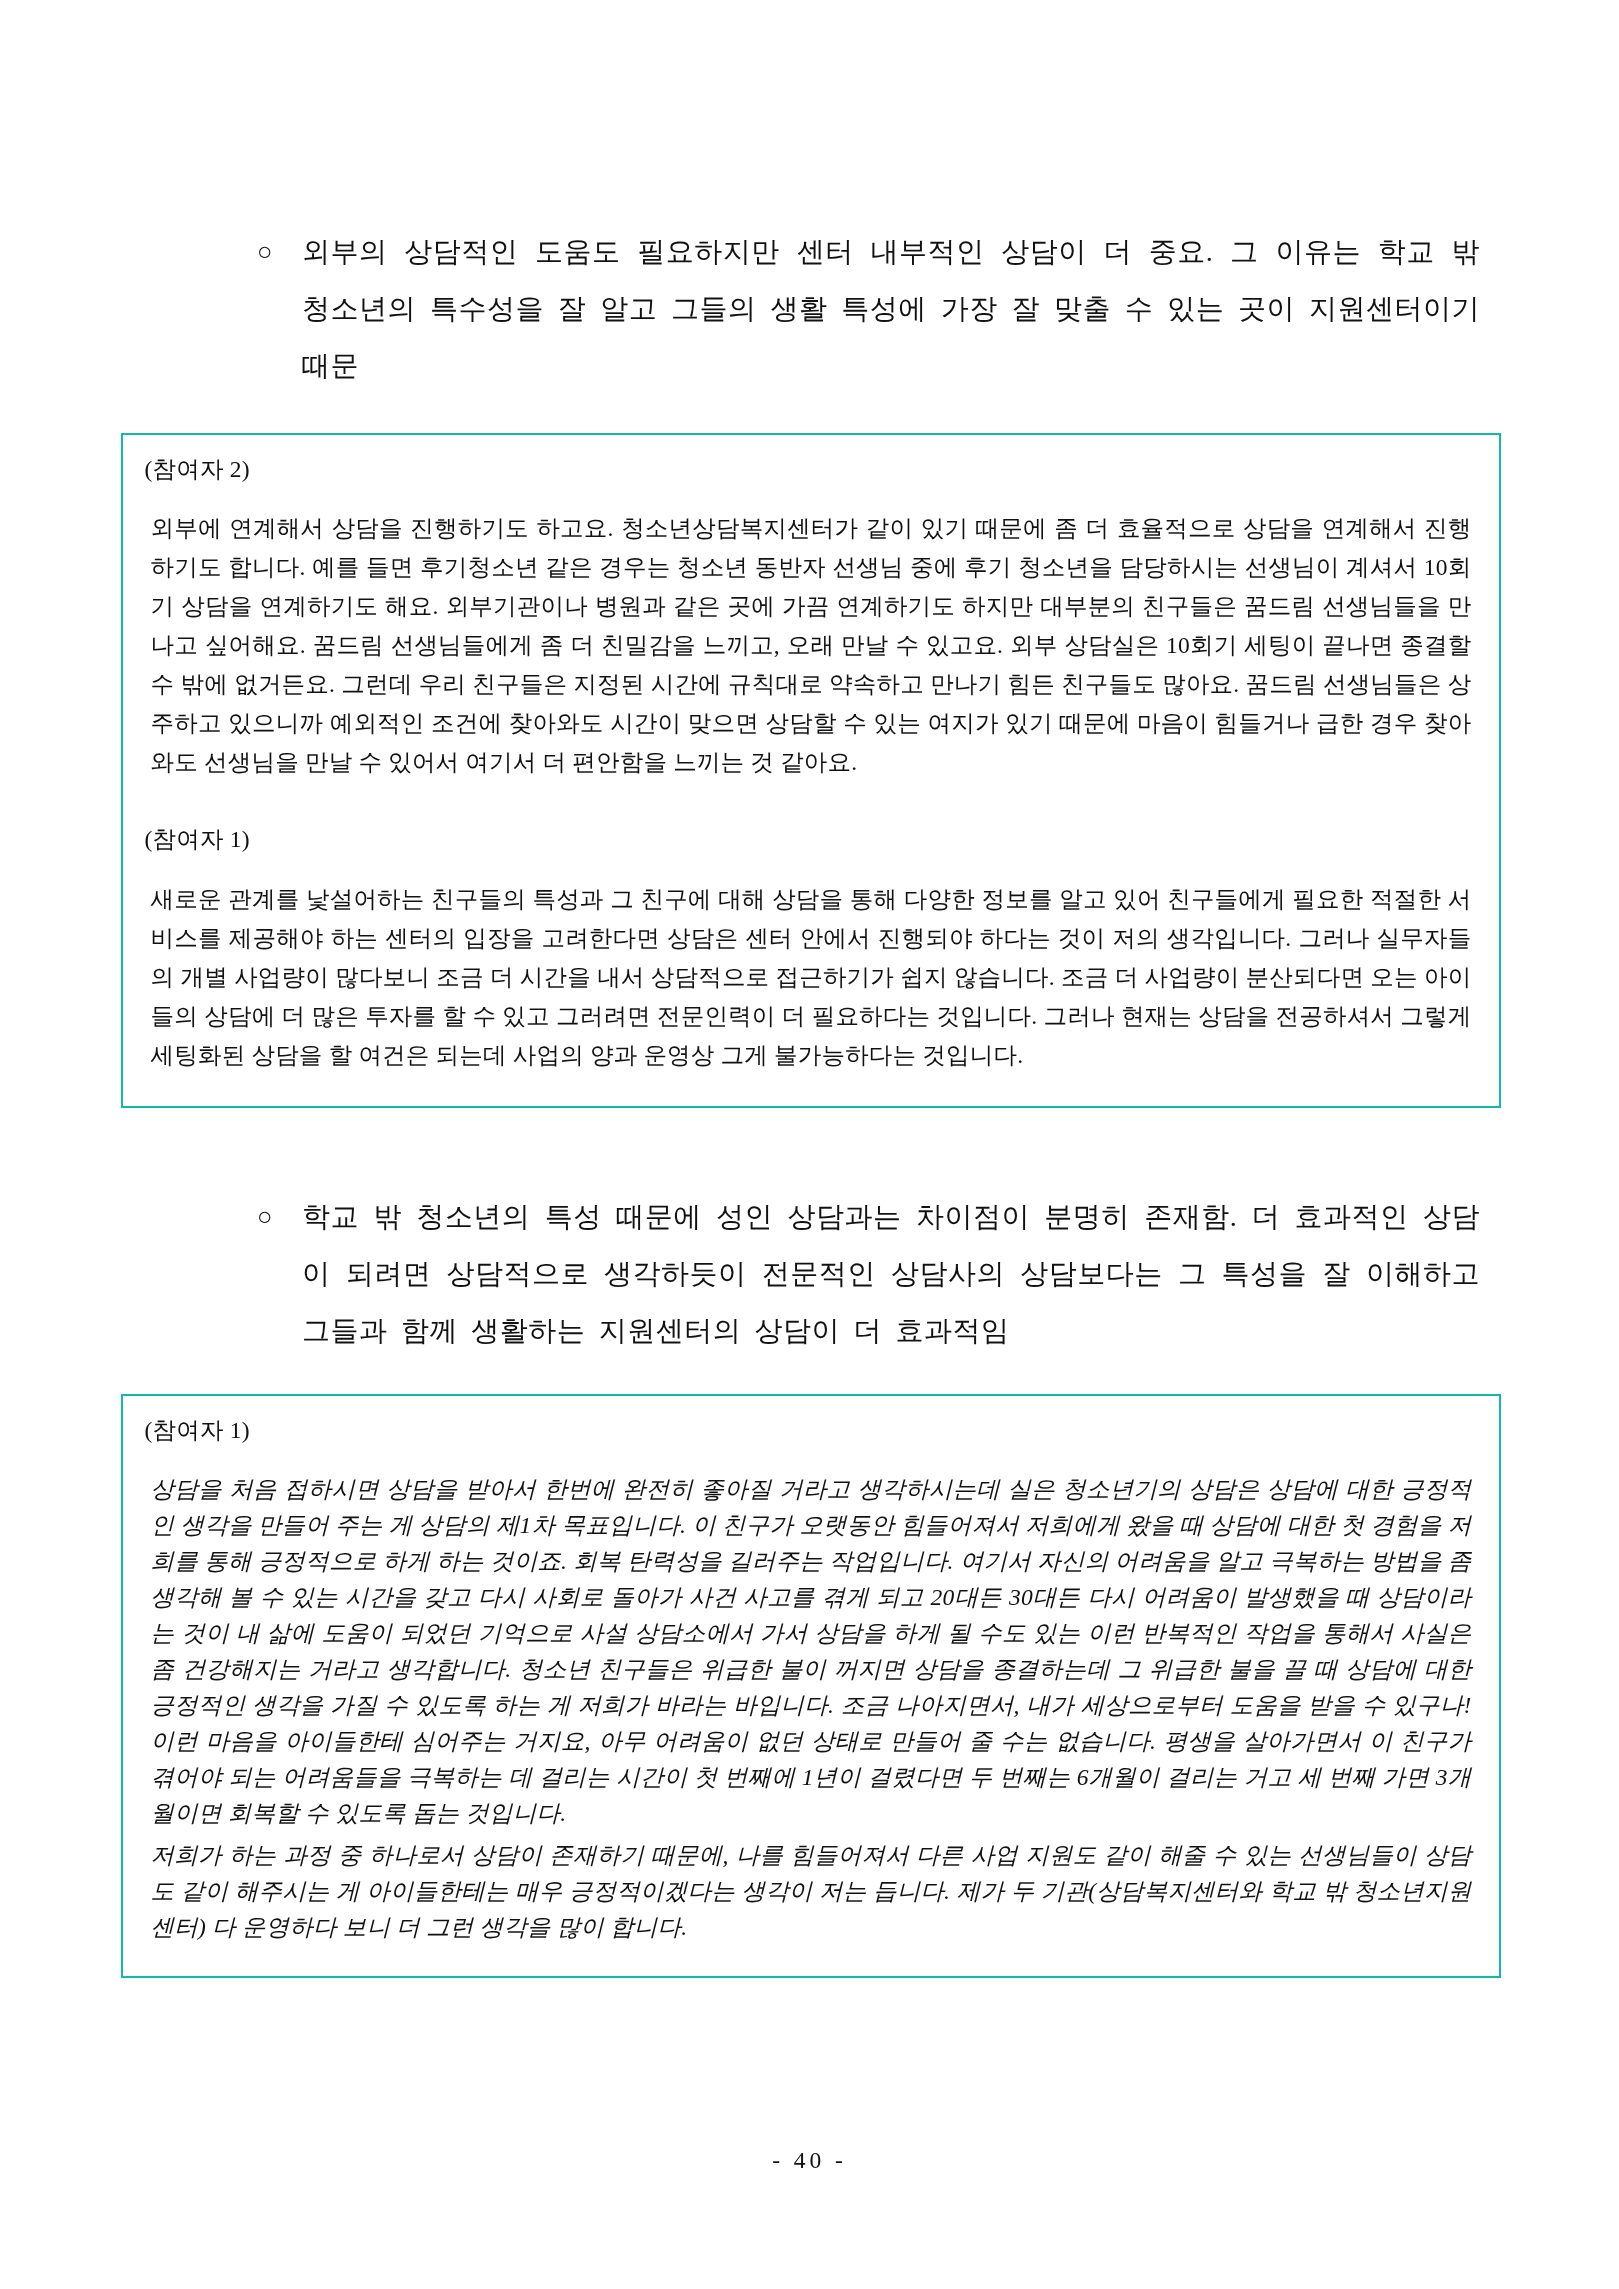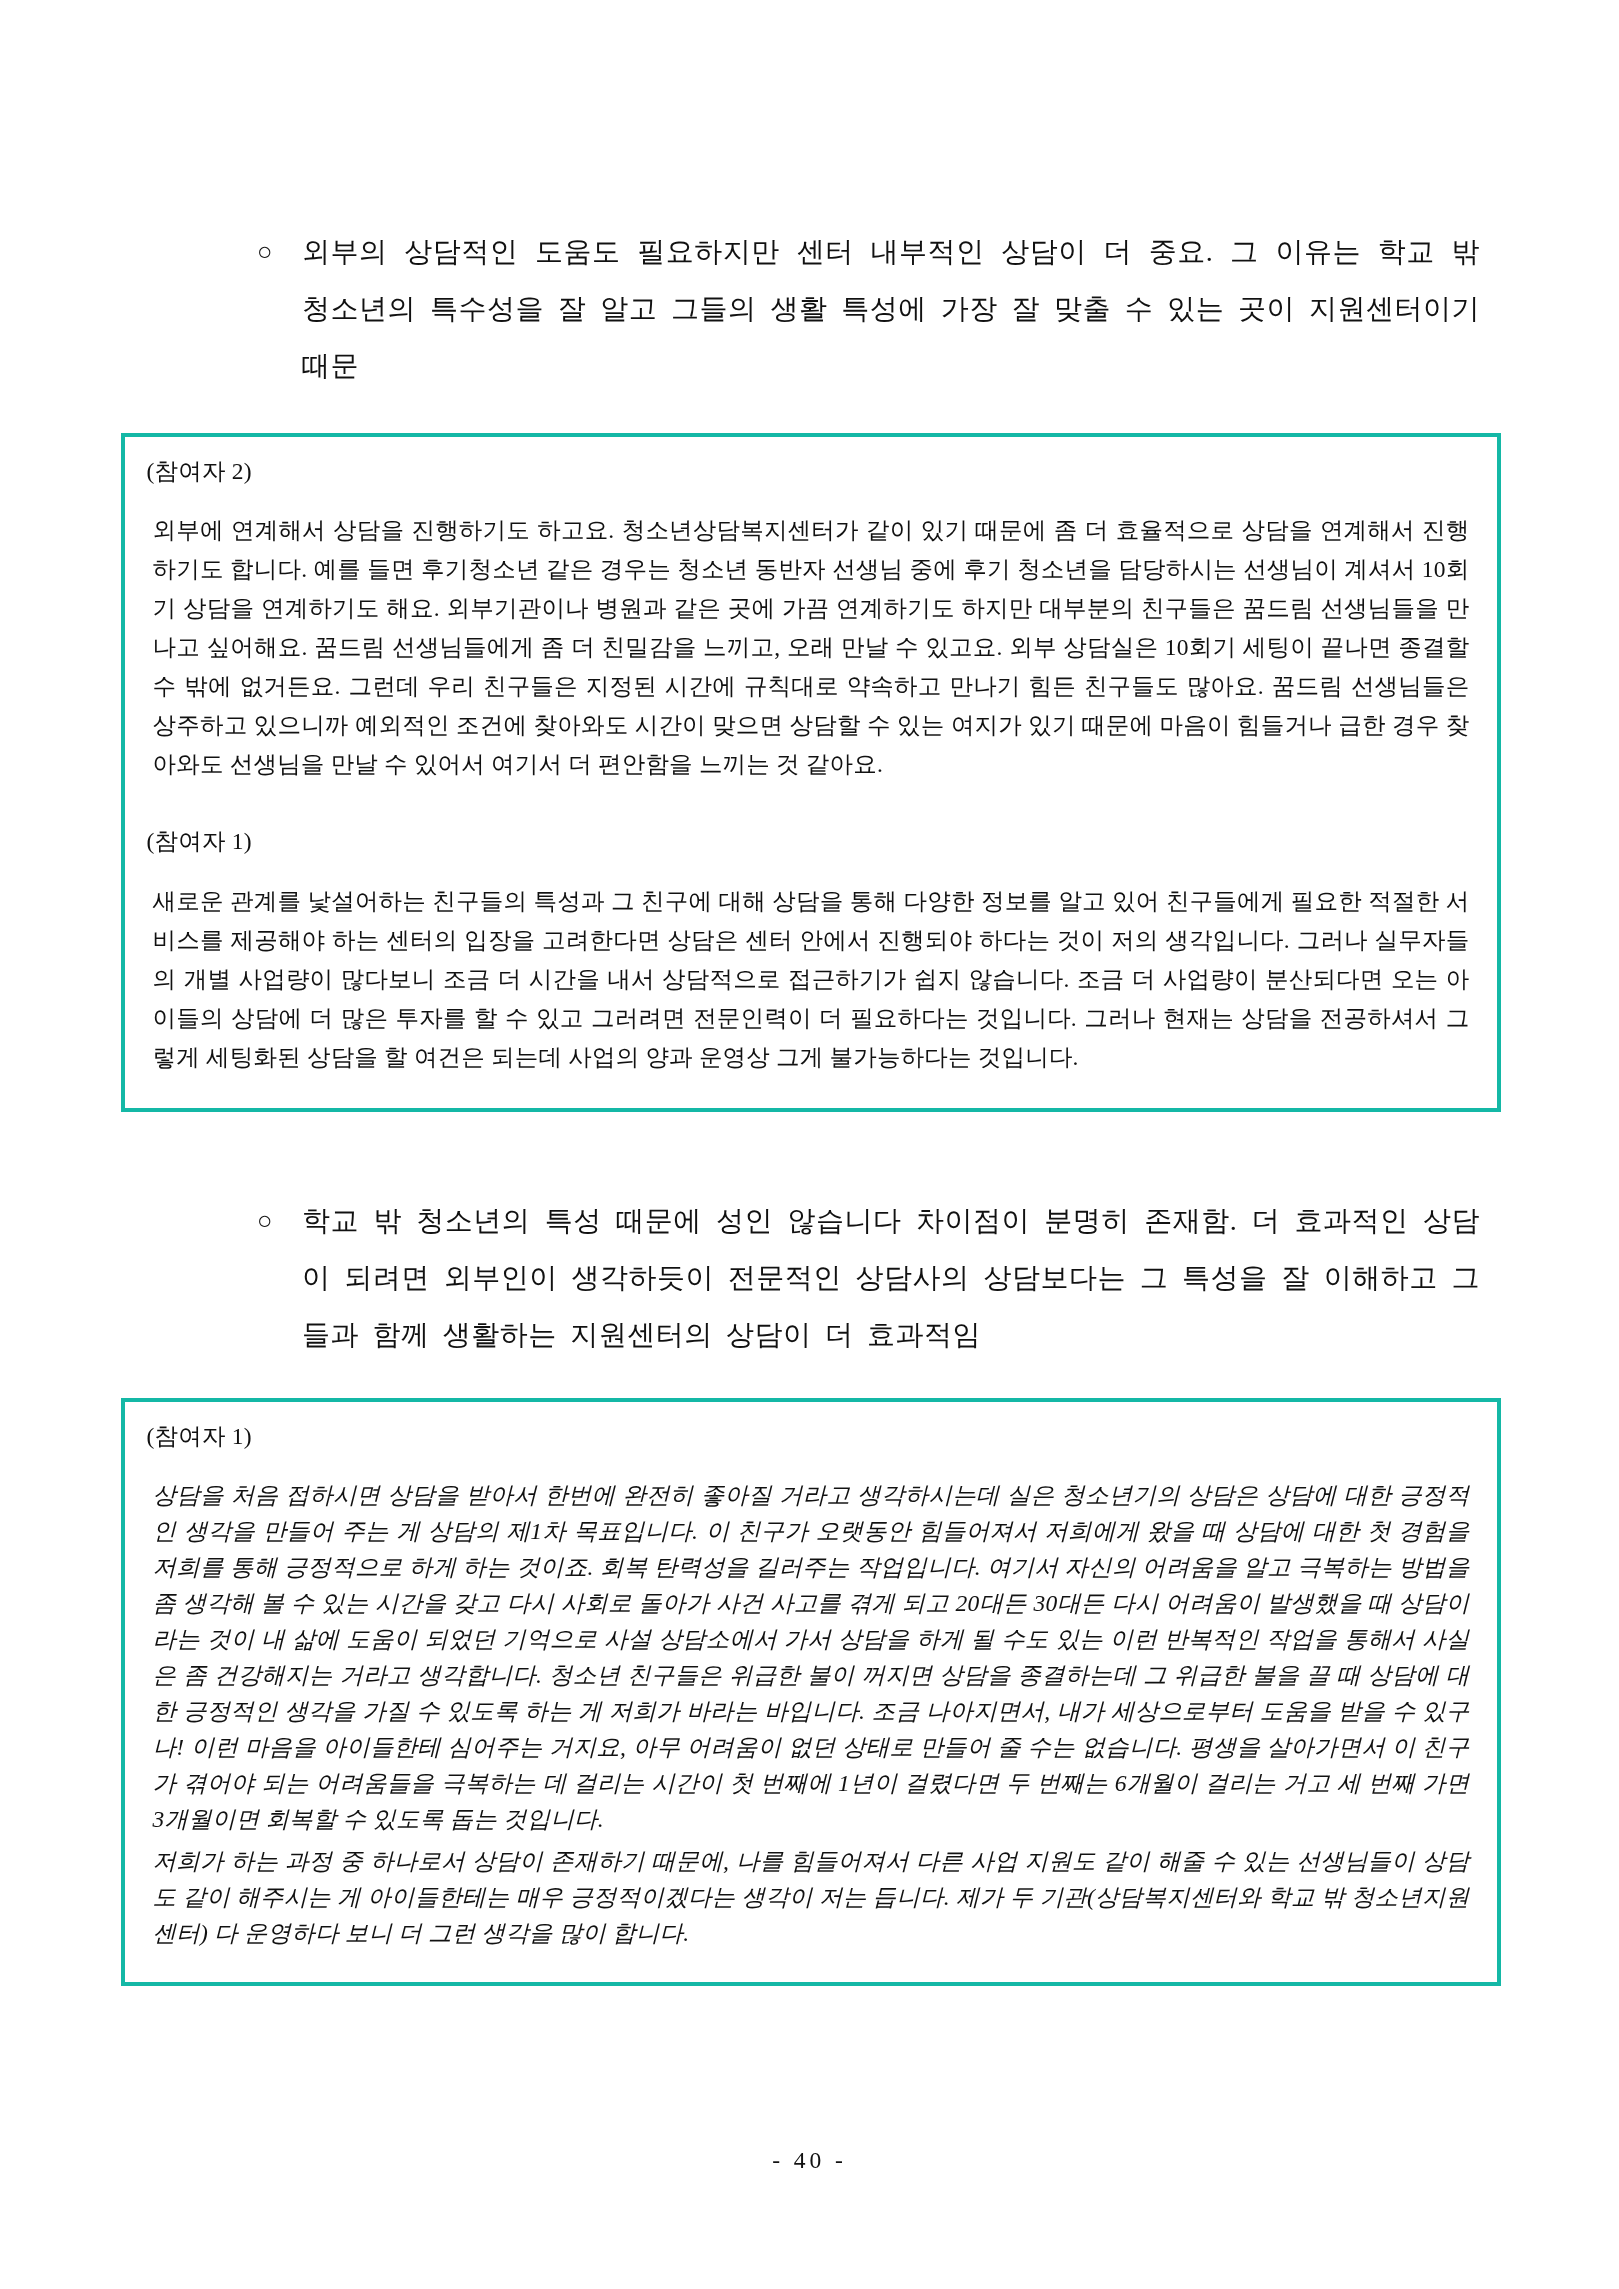--- a/index.html
+++ b/index.html
@@ -38,21 +38,21 @@
     text-align: justify;
     word-spacing: 5.9px;
   }
   #bullet-1 { margin-bottom: 39px; }
   #bullet-2 { margin-top: 80px; margin-bottom: 35px; }
   
   .quote-box {
     margin-left: 121px;
     width: 1380px;
     box-sizing: border-box;
-    border: 4px solid #14b8a6;
+    border: 2px solid #14b8a6;
     padding: 15.7px 21.6px 25.5px 21.6px;
     font-size: 23.5px;
     letter-spacing: 0.2px;
   }
   .speaker {
     line-height: 37px;
     margin: 0 0 21.6px 0;
   }
   .quote-box p {
     margin: 6px;
@@ -88,21 +88,21 @@
       <p>외부에 연계해서 상담을 진행하기도 하고요. 청소년상담복지센터가 같이 있기 때문에 좀 더 효율적으로 상담을 연계해서 진행하기도 합니다. 예를 들면 후기청소년 같은 경우는 청소년 동반자 선생님 중에 후기 청소년을 담당하시는 선생님이 계셔서 10회기 상담을 연계하기도 해요. 외부기관이나 병원과 같은 곳에 가끔 연계하기도 하지만 대부분의 친구들은 꿈드림 선생님들을 만나고 싶어해요. 꿈드림 선생님들에게 좀 더 친밀감을 느끼고, 오래 만날 수 있고요. 외부 상담실은 10회기 세팅이 끝나면 종결할 수 밖에 없거든요. 그런데 우리 친구들은 지정된 시간에 규칙대로 약속하고 만나기 힘든 친구들도 많아요. 꿈드림 선생님들은 상주하고 있으니까 예외적인 조건에 찾아와도 시간이 맞으면 상담할 수 있는 여지가 있기 때문에 마음이 힘들거나 급한 경우 찾아와도 선생님을 만날 수 있어서 여기서 더 편안함을 느끼는 것 같아요.</p>
     </div>
     <div class="section">
       <div class="speaker">(참여자 1)</div>
       <p>새로운 관계를 낯설어하는 친구들의 특성과 그 친구에 대해 상담을 통해 다양한 정보를 알고 있어 친구들에게 필요한 적절한 서비스를 제공해야 하는 센터의 입장을 고려한다면 상담은 센터 안에서 진행되야 하다는 것이 저의 생각입니다. 그러나 실무자들의 개별 사업량이 많다보니 조금 더 시간을 내서 상담적으로 접근하기가 쉽지 않습니다. 조금 더 사업량이 분산되다면 오는 아이들의 상담에 더 많은 투자를 할 수 있고 그러려면 전문인력이 더 필요하다는 것입니다. 그러나 현재는 상담을 전공하셔서 그렇게 세팅화된 상담을 할 여건은 되는데 사업의 양과 운영상 그게 불가능하다는 것입니다.</p>
     </div>
   </div>
 
   <div class="bullet-item" id="bullet-2">
     <span class="bullet-marker">○</span>
-    <span class="bullet-text">학교 밖 청소년의 특성 때문에 성인 않습니다 차이점이 분명히 존재함. 더 효과적인 상담이 되려면 외부인이 생각하듯이 전문적인 상담사의 상담보다는 그 특성을 잘 이해하고 그들과 함께 생활하는 지원센터의 상담이 더 효과적임</span>
+    <span class="bullet-text">학교 밖 청소년의 특성 때문에 성인 상담과는 차이점이 분명히 존재함. 더 효과적인 상담이 되려면 상담적으로 생각하듯이 전문적인 상담사의 상담보다는 그 특성을 잘 이해하고 그들과 함께 생활하는 지원센터의 상담이 더 효과적임</span>
   </div>
 
   <div class="quote-box" id="quote-box-2">
     <div class="section">
       <div class="speaker">(참여자 1)</div>
       <p>상담을 처음 접하시면 상담을 받아서 한번에 완전히 좋아질 거라고 생각하시는데 실은 청소년기의 상담은 상담에 대한 긍정적인 생각을 만들어 주는 게 상담의 제1차 목표입니다. 이 친구가 오랫동안 힘들어져서 저희에게 왔을 때 상담에 대한 첫 경험을 저희를 통해 긍정적으로 하게 하는 것이죠. 회복 탄력성을 길러주는 작업입니다. 여기서 자신의 어려움을 알고 극복하는 방법을 좀 생각해 볼 수 있는 시간을 갖고 다시 사회로 돌아가 사건 사고를 겪게 되고 20대든 30대든 다시 어려움이 발생했을 때 상담이라는 것이 내 삶에 도움이 되었던 기억으로 사설 상담소에서 가서 상담을 하게 될 수도 있는 이런 반복적인 작업을 통해서 사실은 좀 건강해지는 거라고 생각합니다. 청소년 친구들은 위급한 불이 꺼지면 상담을 종결하는데 그 위급한 불을 끌 때 상담에 대한 긍정적인 생각을 가질 수 있도록 하는 게 저희가 바라는 바입니다. 조금 나아지면서, 내가 세상으로부터 도움을 받을 수 있구나! 이런 마음을 아이들한테 심어주는 거지요, 아무 어려움이 없던 상태로 만들어 줄 수는 없습니다. 평생을 살아가면서 이 친구가 겪어야 되는 어려움들을 극복하는 데 걸리는 시간이 첫 번째에 1년이 걸렸다면 두 번째는 6개월이 걸리는 거고 세 번째 가면 3개월이면 회복할 수 있도록 돕는 것입니다.</p>
       <p>저희가 하는 과정 중 하나로서 상담이 존재하기 때문에, 나를 힘들어져서 다른 사업 지원도 같이 해줄 수 있는 선생님들이 상담도 같이 해주시는 게 아이들한테는 매우 긍정적이겠다는 생각이 저는 듭니다. 제가 두 기관(상담복지센터와 학교 밖 청소년지원센터) 다 운영하다 보니 더 그런 생각을 많이 합니다.</p>
     </div>
   </div>
 

